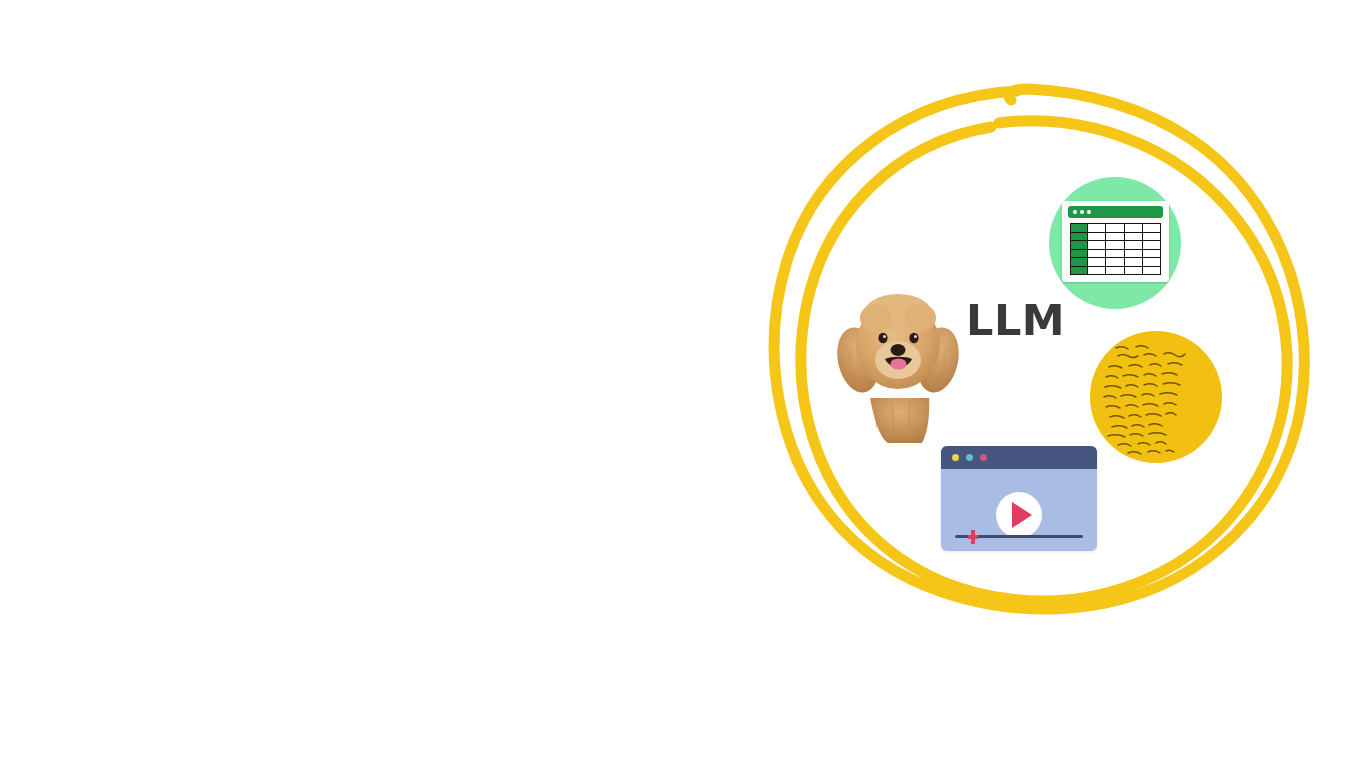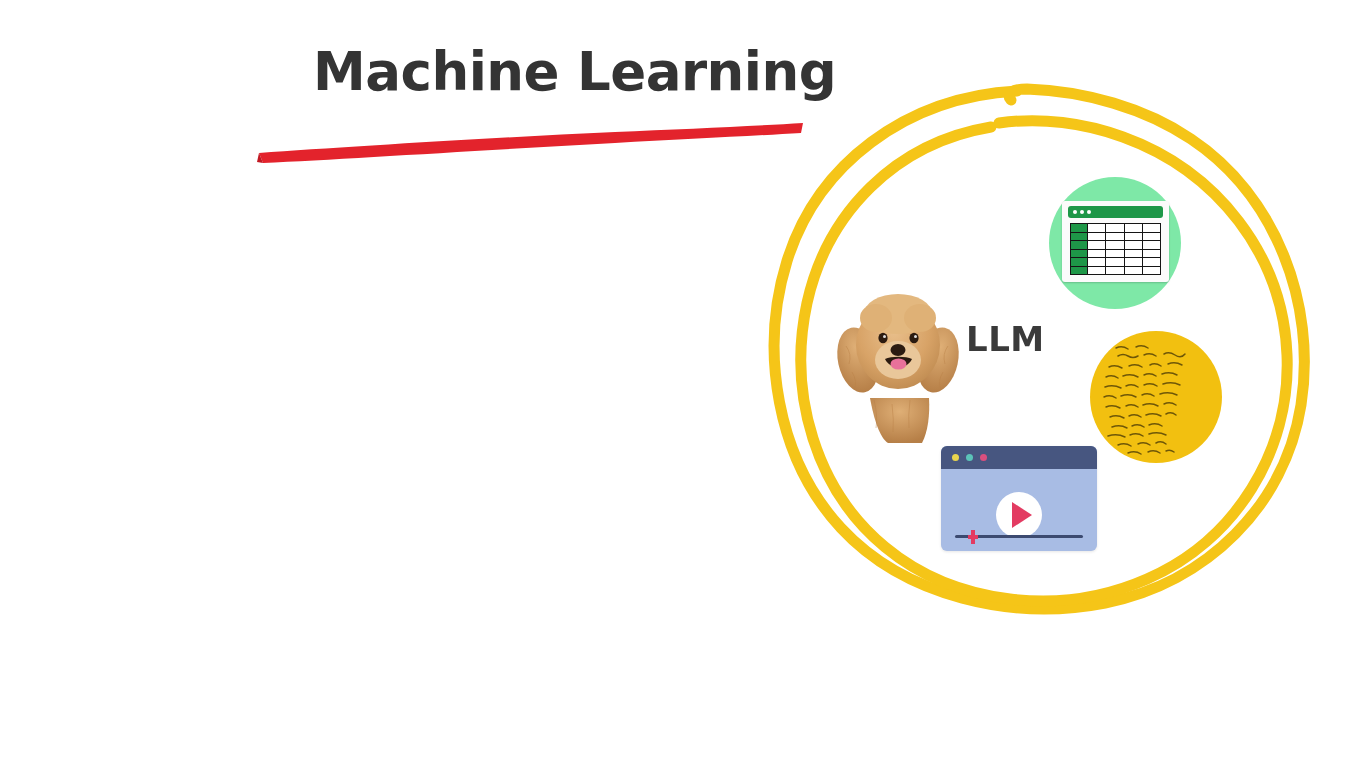--- a/index.html
+++ b/index.html
@@ -58,23 +58,23 @@
     position:absolute;
     left:75px; top:233px;
     width:135px; height:155px;
     overflow:hidden;
   }
   #dog-photo svg { display:block; width:100%; height:100%; }
 
   
   #llm-label {
     position:absolute;
-    left:211px; top:264px;
+    left:211px; top:240px;
     font-family:"DejaVu Sans", sans-serif;
-    font-size:34px;
+    font-size:43px;
     font-weight:bold;
     letter-spacing:0.5px;
     color:#3a3a3a;
     white-space:nowrap;
   }
 
   
   #spreadsheet-badge {
     position:absolute;
     left:294px; top:122px;
@@ -183,29 +183,20 @@
     margin-top:-2px;
     width:10px; height:4px;
     background:#E33B62;
   }
 </style>
 </head>
 <body>
 
 <div id="slide" style="background: rgb(255, 255, 255);">
 
-  <div id="title-block">
-    <div id="page-title" style="color: rgb(52, 52, 52);">Machine Learning</div>
-
-    <svg id="title-underline" viewBox="0 0 552 50">
-      <path d="M4 40 C 90 34, 230 25, 360 19 C 430 16, 500 13, 548 10
-               L 546 20 C 498 23, 428 26, 360 30 C 230 37, 92 46, 8 50 Z" fill="#E3232C"></path>
-      <path d="M4 40 L 8 50 L 2 49 Z" fill="#C21822"></path>
-    </svg>
-  </div>
 
   <svg id="circle-sketch" viewBox="0 0 560 570">
     <g fill="none" stroke="#F5C518" stroke-linecap="round" stroke-linejoin="round">
 
       <path d="M262 36
                C 150 42, 62 110, 32 206
                C 4 296, 22 404, 86 473
                C 150 542, 258 566, 350 548
                C 452 528, 530 450, 546 350
                C 562 248, 520 140, 436 84

